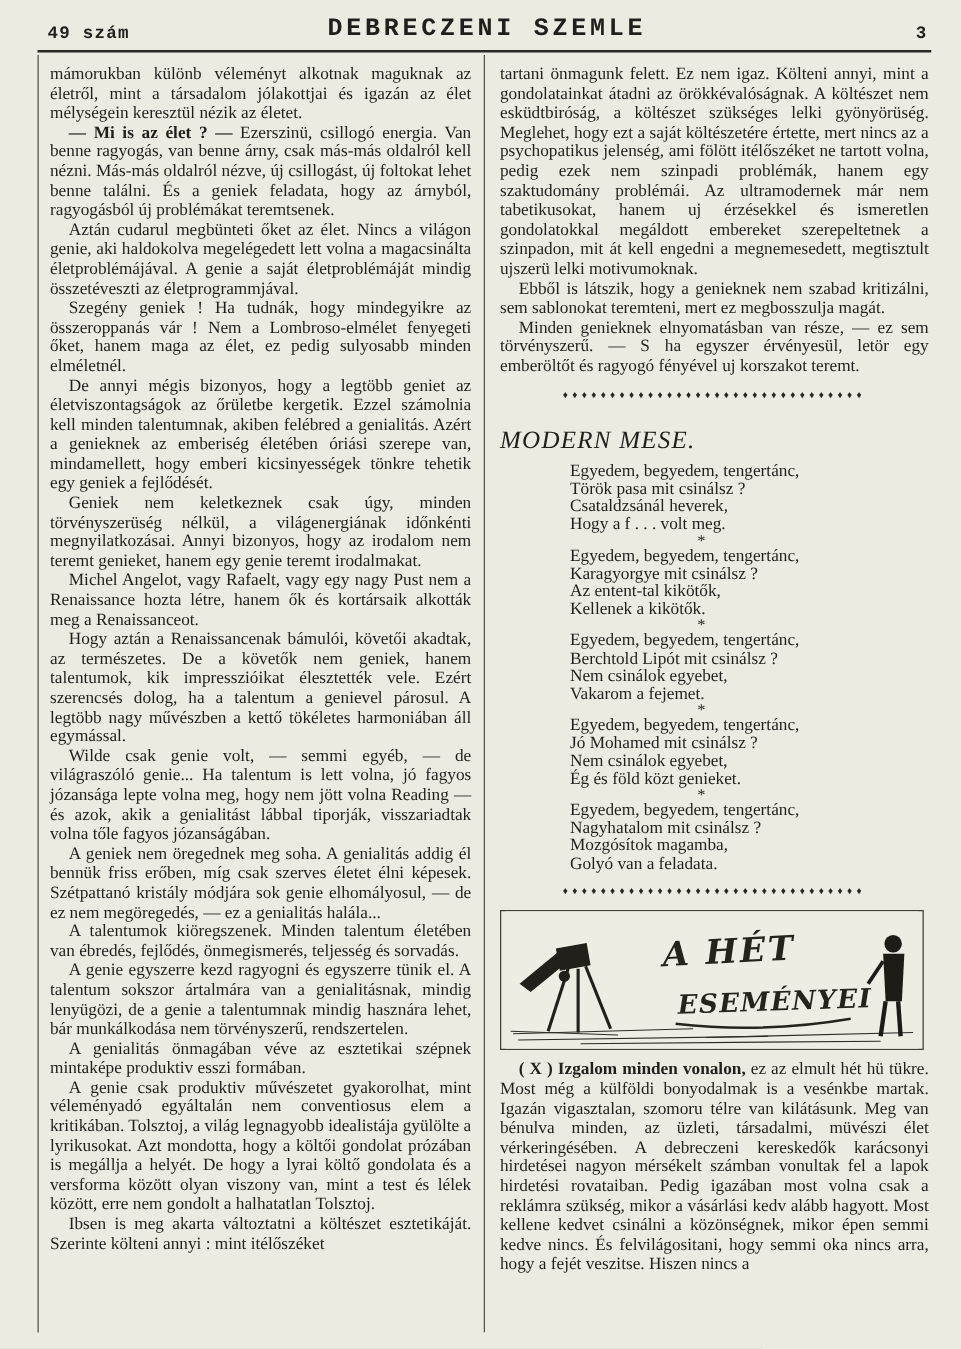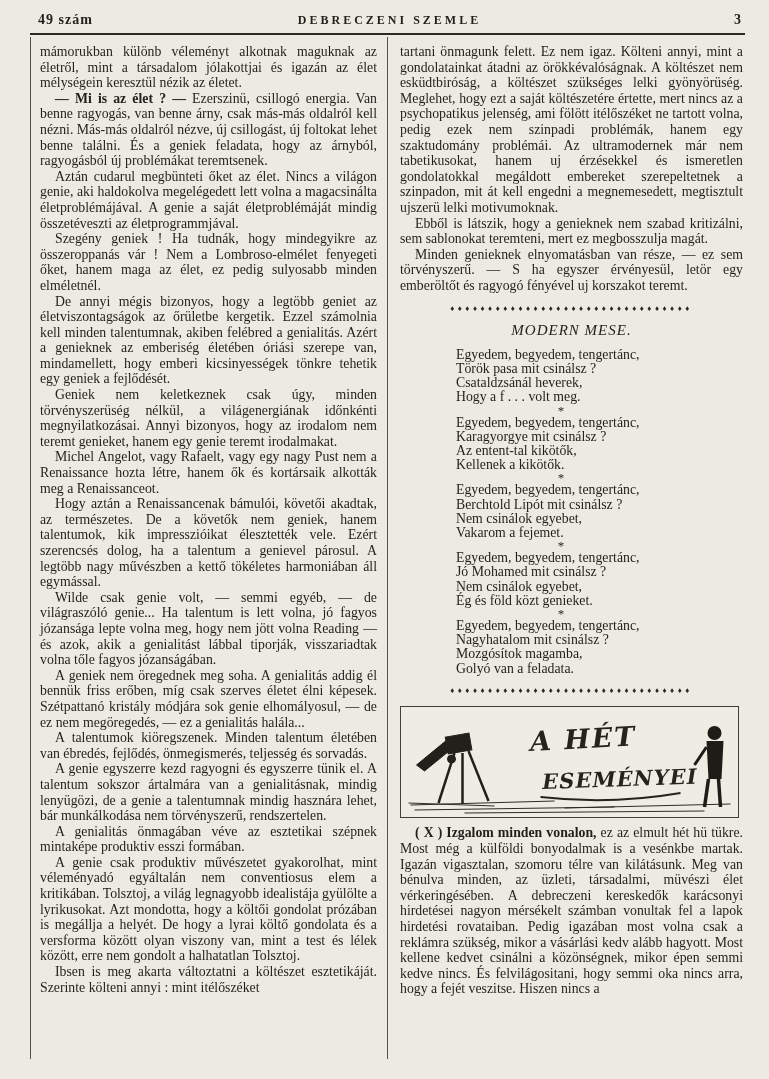--- a/index.html
+++ b/index.html
@@ -5,35 +5,35 @@
   * { box-sizing: border-box; }
   html, body { margin: 0; padding: 0; }
   body { background: #b8b5ad; }
   .page {
     width: 769px; height: 1079px; margin: 0 auto;
     background: #edeae2; color: #211f1b;
     font-family: "Liberation Serif", "DejaVu Serif", serif;
     padding: 10px 24px 8px 30px;
     position: relative; overflow: hidden;
   }
-  .header { display: flex; align-items: center; font-weight: 700; padding: 2px 4px 0 8px; }
+  .header { display: flex; align-items: flex-end; font-weight: 700; padding: 2px 4px 0 8px; font-family: Liberation Mono, monospace; }
   .issue  { width: 130px; font-size: 14px; letter-spacing: 1px; }
-  .title  { flex: 1; text-align: center; font-size: 12px; letter-spacing: 3px; }
+  .title  { flex: 1; text-align: center; font-size: 20px; letter-spacing: 3px; }
   .pageno { width: 130px; text-align: right; font-size: 14px; }
   .header-rule { border: none; border-top: 2px solid #2b2924; margin: 5px 0 0 0; }
   .columns { display: flex; height: 1022px; overflow: hidden; border-left: 1px solid #56524a; margin-top: 2px; }
   .col { width: 50%; font-size: 13.8px; line-height: 15.6px; text-align: justify; overflow: hidden; padding-top: 7px; }
   .col-left  { padding-left: 9px; padding-right: 10px; border-right: 1px solid #56524a; }
   .col-right { padding-left: 12px; padding-right: 2px; }
   p.para { margin: 0; text-indent: 15px; font-family: Liberation Serif, serif; }
   p.para.noindent { text-indent: 0; }
   p.para b { font-weight: 700; }
   .ornament { text-align: center; font-size: 8px; letter-spacing: 3.5px; color: #2a2721;
               margin: 7px 0 3px; white-space: nowrap; overflow: hidden; }
-  .poem-title { font-style: italic; text-align: center; font-size: 15px; letter-spacing: 1px; margin: 7px 0 9px; }
+  .poem-title { font-style: italic; text-align: left; font-size: 20px; letter-spacing: 1px; margin: 22px 0 9px; }
   .poem { padding-left: 56px; margin: 0 0 2px; }
   .poem-line { line-height: 14.2px; }
   .stanza-sep { text-align: center; line-height: 11px; font-size: 13px; width: 210px; }
   .illustration { border: 1px solid #433f37; margin: 8px 4px 7px 0; background: #efece4; line-height: 0; }
   .news { margin-top: 2px; }
 </style>
 </head>
 <body>
 
 <div class="page">

